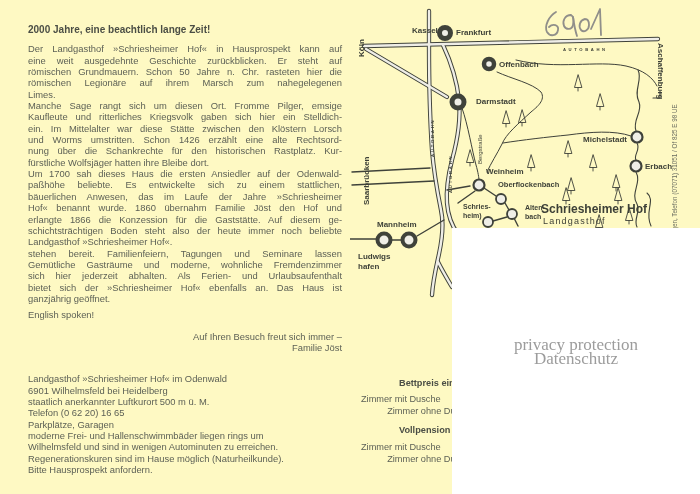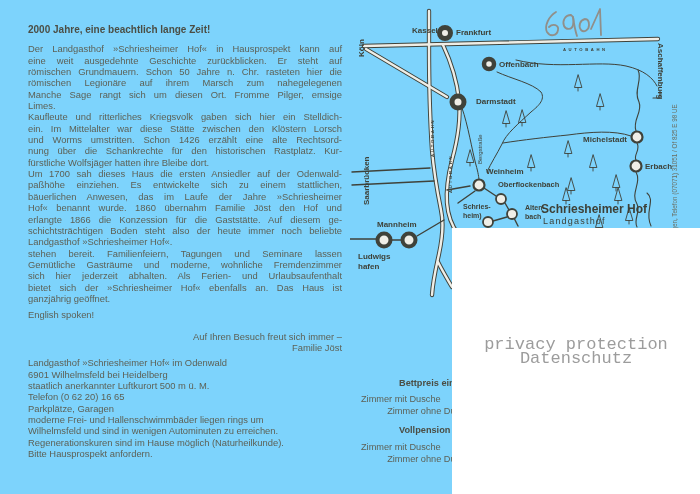--- a/index.html
+++ b/index.html
@@ -1,79 +1,79 @@
 <!DOCTYPE html>
 <html><head>
 <meta charset="utf-8">
 <style>
   html,body{margin:0;padding:0;}
   #card{
     position:relative; width:700px; height:494px; overflow:hidden;
-    background:#7dd3fc;
+    background:#fef9c3;
     font-family:"Liberation Sans", sans-serif;
   }
   
   #article{
     position:absolute; left:28px; top:24px; width:314px;
     color:#5d6156; font-size:9.4px; line-height:11.35px;
   }
   #article .heading{
     font-weight:bold; font-size:10px; color:#4b4e45; margin-bottom:8px;
   }
   .ln{ text-align:justify; text-align-last:justify; white-space:nowrap; }
   .ln.end{ text-align-last:left; }
   .preline{ white-space:pre-line; }
   .g1{ margin-top:5px; }
   .g2{ margin-top:10px;text-align:right; }
-  .g3{ margin-top:4px; }
+  .g3{ margin-top:20px; }
   
   #price{
     position:absolute; left:361px; top:378px; width:130px;
     color:#5d6156; font-size:9.2px; line-height:10px; white-space:nowrap; z-index:2;
   }
   #price .ph{ font-weight:bold; color:#4b4e45;padding-left:38px; }
   #price .m1{ margin-top:6px; }
   #price .m2{ margin-top:2px;text-align:center; }
   #price .m3{ margin-top:9px; }
   #price .m4{ margin-top:7px; }
   
   #map{ position:absolute; left:350px; top:0; width:350px; height:494px; z-index:1; }
   
   #overlay{
     position:absolute; left:452px; top:228px; width:248px; height:266px;
     background:#ffffff; z-index:5;
   }
   #watermark{
     position:absolute; left:0; right:0; top:110px;
     text-align:center; color:#9c9c9c;
-    font-family:Liberation Mono, monospace;
+    font-family:Liberation Serif, serif;
     font-size:17px; line-height:13.5px;
   }
 </style>
 </head>
 <body>
 
 <div id="card">
 
   <div id="article">
     <div class="heading">2000 Jahre, eine beachtlich lange Zeit!</div>
     <div id="paras">
         <div class="ln">Der Landgasthof »Schriesheimer Hof« in Hausprospekt kann auf</div>
         <div class="ln">eine weit ausgedehnte Geschichte zurückblicken. Er steht auf</div>
         <div class="ln">römischen Grundmauern. Schon 50 Jahre n. Chr. rasteten hier die</div>
         <div class="ln">römischen Legionäre auf ihrem Marsch zum nahegelegenen</div>
+        <div class="ln end">Limes.</div>
         <div class="ln">Manche Sage rangt sich um diesen Ort. Fromme Pilger, emsige</div>
-        <div class="ln end">Limes.</div>
         <div class="ln">Kaufleute und ritterliches Kriegsvolk gaben sich hier ein Stelldich-</div>
         <div class="ln">ein. Im Mittelalter war diese Stätte zwischen den Klöstern Lorsch</div>
         <div class="ln">und Worms umstritten. Schon 1426 erzählt eine alte Rechtsord-</div>
         <div class="ln">nung über die Schankrechte für den historischen Rastplatz. Kur-</div>
         <div class="ln end">fürstliche Wolfsjäger hatten ihre Bleibe dort.</div>
         <div class="ln">Um 1700 sah dieses Haus die ersten Ansiedler auf der Odenwald-</div>
-        <div class="ln">paßhöhe einziehen. Es entwickelte sich zu einem stattlichen,</div>
+        <div class="ln">paßhöhe beliebte. Es entwickelte sich zu einem stattlichen,</div>
         <div class="ln">bäuerlichen Anwesen, das im Laufe der Jahre »Schriesheimer</div>
         <div class="ln">Hof« benannt wurde. 1860 übernahm Familie Jöst den Hof und</div>
         <div class="ln">erlangte 1866 die Konzession für die Gaststätte. Auf diesem ge-</div>
         <div class="ln">schichtsträchtigen Boden steht also der heute immer noch beliebte</div>
         <div class="ln end">Landgasthof »Schriesheimer Hof«.</div>
         <div class="ln">stehen bereit. Familienfeiern, Tagungen und Seminare lassen</div>
         <div class="ln">Gemütliche Gasträume und moderne, wohnliche Fremdenzimmer</div>
         <div class="ln">sich hier jederzeit abhalten. Als Ferien- und Urlaubsaufenthalt</div>
         <div class="ln">bietet sich der »Schriesheimer Hof« ebenfalls an. Das Haus ist</div>
         <div class="ln end">ganzjährig geöffnet.</div>

